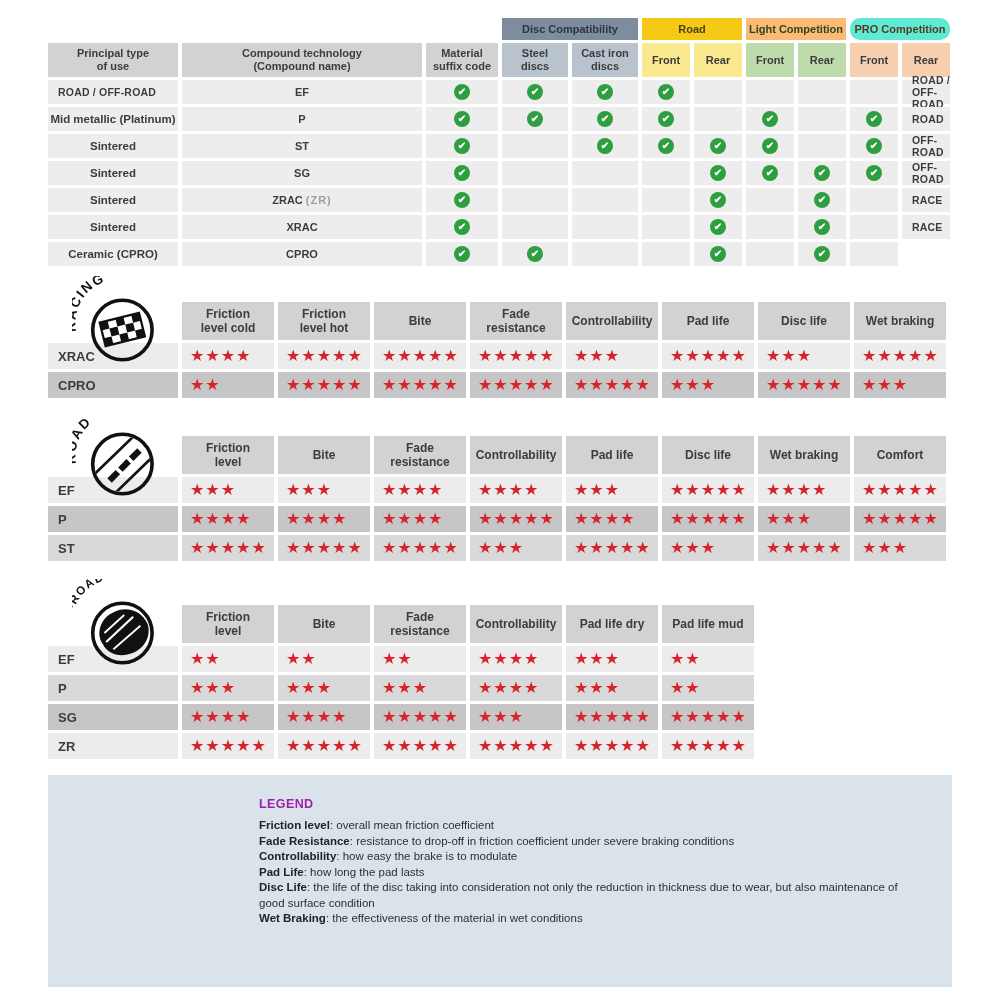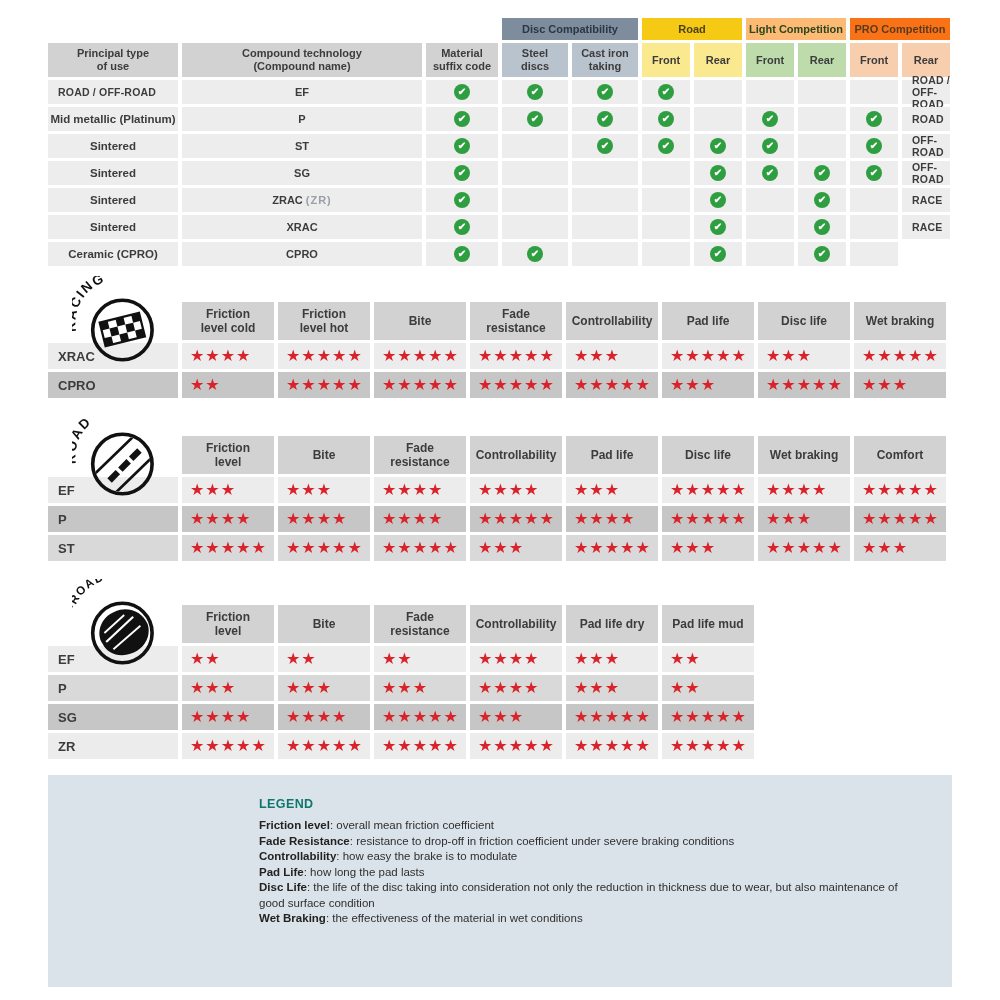--- a/index.html
+++ b/index.html
@@ -46,31 +46,31 @@
 </head>
 <body>
 
 <div class="page">
 
   <div class="compat-grid">
       <div class="spacer3"></div>
       <div class="group-hdr" style="background: rgb(125, 141, 157); color: rgb(43, 54, 68);">Disc Compatibility</div>
       <div class="group-hdr" style="background: rgb(246, 201, 20); color: rgb(74, 66, 26);">Road</div>
       <div class="group-hdr" style="background: #fdba74; color: rgb(43, 71, 31);">Light Competition</div>
-      <div class="group-hdr" style="background: #f97316; color: rgb(90, 58, 30);">PRO Competition</div>
+      <div class="group-hdr" style="background: #5eead4; color: rgb(90, 58, 30); border-radius: 10px;">PRO Competition</div>
       <div class="col-hdr">Principal type
 of use</div>
       <div class="col-hdr">Compound technology
 (Compound name)</div>
       <div class="col-hdr">Material
 suffix code</div>
       <div class="sub-hdr" style="background: rgb(185, 195, 205);">Steel
 discs</div>
       <div class="sub-hdr" style="background: rgb(185, 195, 205);">Cast iron
-taking</div>
+discs</div>
       <div class="sub-hdr" style="background: rgb(250, 233, 143);">Front</div>
       <div class="sub-hdr" style="background: rgb(250, 233, 143);">Rear</div>
       <div class="sub-hdr" style="background: rgb(190, 220, 171);">Front</div>
       <div class="sub-hdr" style="background: rgb(190, 220, 171);">Rear</div>
       <div class="sub-hdr" style="background: rgb(248, 207, 174);">Front</div>
       <div class="sub-hdr" style="background: rgb(248, 207, 174);">Rear</div>
       <div class="cell use-cell">ROAD / OFF-ROAD</div>
       <div class="cell code-cell">EF</div>
       <div class="cell">
         <span class="check" style="background: rgb(47, 158, 65);">✔</span>
@@ -376,21 +376,21 @@
         <div class="rs light" style="color: rgb(216, 35, 42);">★★★★★</div>
         <div class="rs light" style="color: rgb(216, 35, 42);">★★★★★</div>
         <div class="rs light" style="color: rgb(216, 35, 42);">★★★★★</div>
         <div class="rs light" style="color: rgb(216, 35, 42);">★★★★★</div>
         <div class="rs light" style="color: rgb(216, 35, 42);">★★★★★</div>
         <div class="rs light" style="color: rgb(216, 35, 42);">★★★★★</div>
       </div>
   </section>
 
   <div class="legend">
-    <div class="legend-title" style="color: #0f766e;">LEGEND</div>
+    <div class="legend-title" style="color: #a21caf;">LEGEND</div>
     <div>
         <div class="legend-entry"><b>Friction level</b>: overall mean friction coefficient</div>
         <div class="legend-entry"><b>Fade Resistance</b>: resistance to drop-off in friction coefficient under severe braking conditions</div>
         <div class="legend-entry"><b>Controllability</b>: how easy the brake is to modulate</div>
         <div class="legend-entry"><b>Pad Life</b>: how long the pad lasts</div>
         <div class="legend-entry"><b>Disc Life</b>: the life of the disc taking into consideration not only the reduction in thickness due to wear, but also maintenance of good surface condition</div>
         <div class="legend-entry"><b>Wet Braking</b>: the effectiveness of the material in wet conditions</div>
       </div>
   </div>
 

